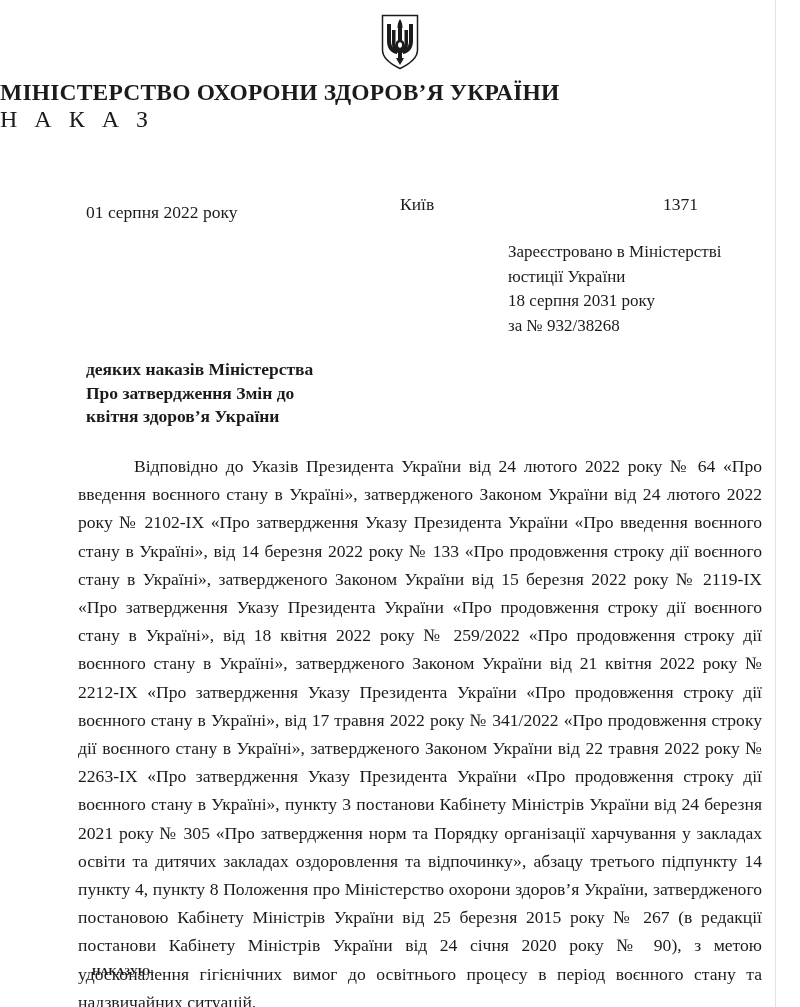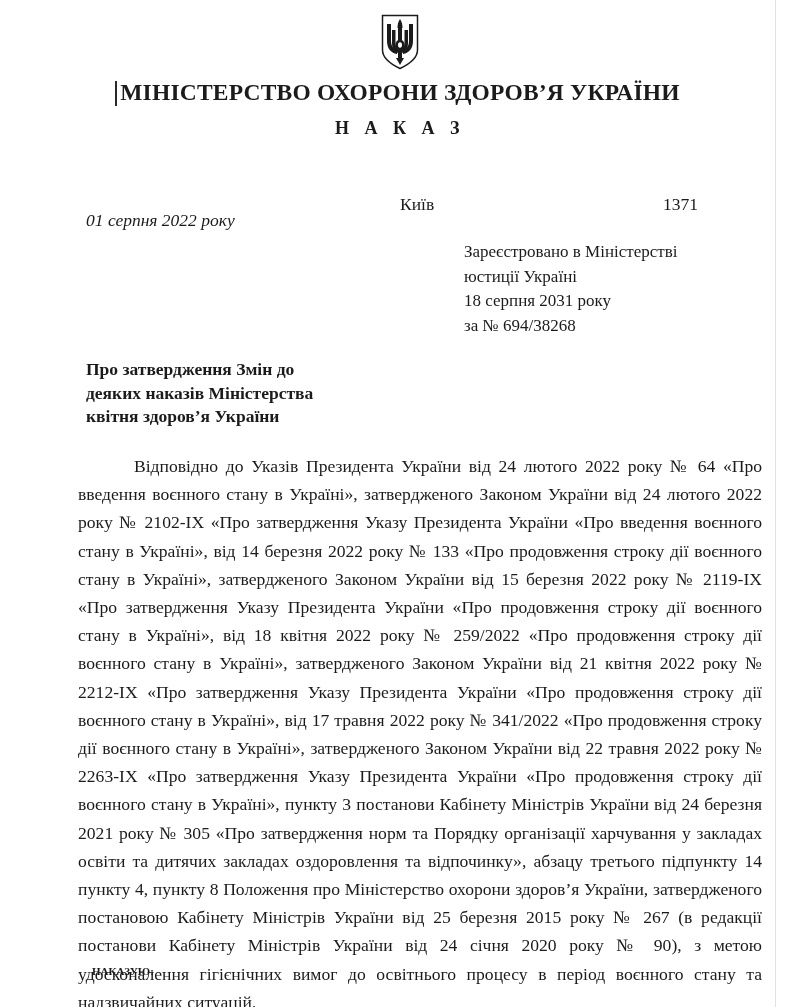--- a/index.html
+++ b/index.html
@@ -47,65 +47,64 @@
     height: 56px;
     display: block;
   }
 
   
   .header {
     position: absolute;
     top: 80px;
     left: 0;
     width: 800px;
-    text-align: center;
+    text-align: left;
   }
   .ministry-title {
     font-size: 23.5px;
     font-weight: bold;
     letter-spacing: 0.2px;
     line-height: 1.1;
     white-space: nowrap;
     position: relative;
     display: inline-block;
   }
   
   .caret {
     position: absolute;
     left: -5px;
     top: 1px;
     width: 1.5px;
     height: 25px;
     background: #2a2a2a;
   }
   .order-word {
-    margin-top: 12px;
-    font-size: 18px;
-    font-weight: bold;
+    font-size: 24px;
+    font-weight: normal;
     letter-spacing: 5.5px;
   }
 
   
   .meta-row {
     position: absolute;
     top: 194px;
     left: 86px;
     width: 612px;
     font-size: 17.5px;
     height: 24px;
   }
-  .meta-date { position: absolute; left: 0; top: 16px; white-space: nowrap; font-style: italic; }
+  .meta-date { position: absolute; left: 0; top: 8px; white-space: nowrap; }
   .meta-city { position: absolute; left: 314px; top: 0; white-space: nowrap; }
   .meta-number { position: absolute; right: 0; top: 0; white-space: nowrap; }
 
   
   .registration {
     position: absolute;
     top: 240px;
-    left: 464px;
+    left: 508px;
     font-size: 17px;
     line-height: 24.5px;
   }
   .registration div { white-space: nowrap; }
 
   
   .subject {
     position: absolute;
     top: 358px;
     left: 86px;
@@ -174,28 +173,28 @@
   </div>
 
   <div class="meta-row">
     <span class="meta-date">01 серпня 2022 року</span>
     <span class="meta-city">Київ</span>
     <span class="meta-number">1371</span>
   </div>
 
   <div class="registration">
     <div>Зареєстровано в Міністерстві</div>
-    <div>юстиції Україні</div>
+    <div>юстиції України</div>
     <div>18 серпня 2031 року</div>
-    <div>за № 694/38268</div>
+    <div>за № 932/38268</div>
   </div>
 
   <div class="subject">
+    <div>деяких наказів Міністерства</div>
     <div>Про затвердження Змін до</div>
-    <div>деяких наказів Міністерства</div>
     <div>квітня здоров’я України</div>
   </div>
 
   <div class="body-text">
     <p>Відповідно до Указів Президента України від 24 лютого 2022 року № 64 «Про введення воєнного стану в Україні», затвердженого Законом України від 24 лютого 2022 року № 2102-IX «Про затвердження Указу Президента України «Про введення воєнного стану в Україні», від 14 березня 2022 року № 133 «Про продовження строку дії воєнного стану в Україні», затвердженого Законом України від 15 березня 2022 року № 2119-IX «Про затвердження Указу Президента України «Про продовження строку дії воєнного стану в Україні», від 18 квітня 2022 року № 259/2022 «Про продовження строку дії воєнного стану в Україні», затвердженого Законом України від 21 квітня 2022 року № 2212-IX «Про затвердження Указу Президента України «Про продовження строку дії воєнного стану в Україні», від 17 травня 2022 року № 341/2022 «Про продовження строку дії воєнного стану в Україні», затвердженого Законом України від 22 травня 2022 року № 2263-IX «Про затвердження Указу Президента України «Про продовження строку дії воєнного стану в Україні», пункту 3 постанови Кабінету Міністрів України від 24 березня 2021 року № 305 «Про затвердження норм та Порядку організації харчування у закладах освіти та дитячих закладах оздоровлення та відпочинку», абзацу третього підпункту 14 пункту 4, пункту 8 Положення про Міністерство охорони здоров’я України, затвердженого постановою Кабінету Міністрів України від 25 березня 2015 року № 267 (в редакції постанови Кабінету Міністрів України від 24 січня 2020 року № 90), з метою удосконалення гігієнічних вимог до освітнього процесу в період воєнного стану та надзвичайних ситуацій,</p>
   </div>
 
   <div class="command">НАКАЗУЮ:</div>
 
 </div>

